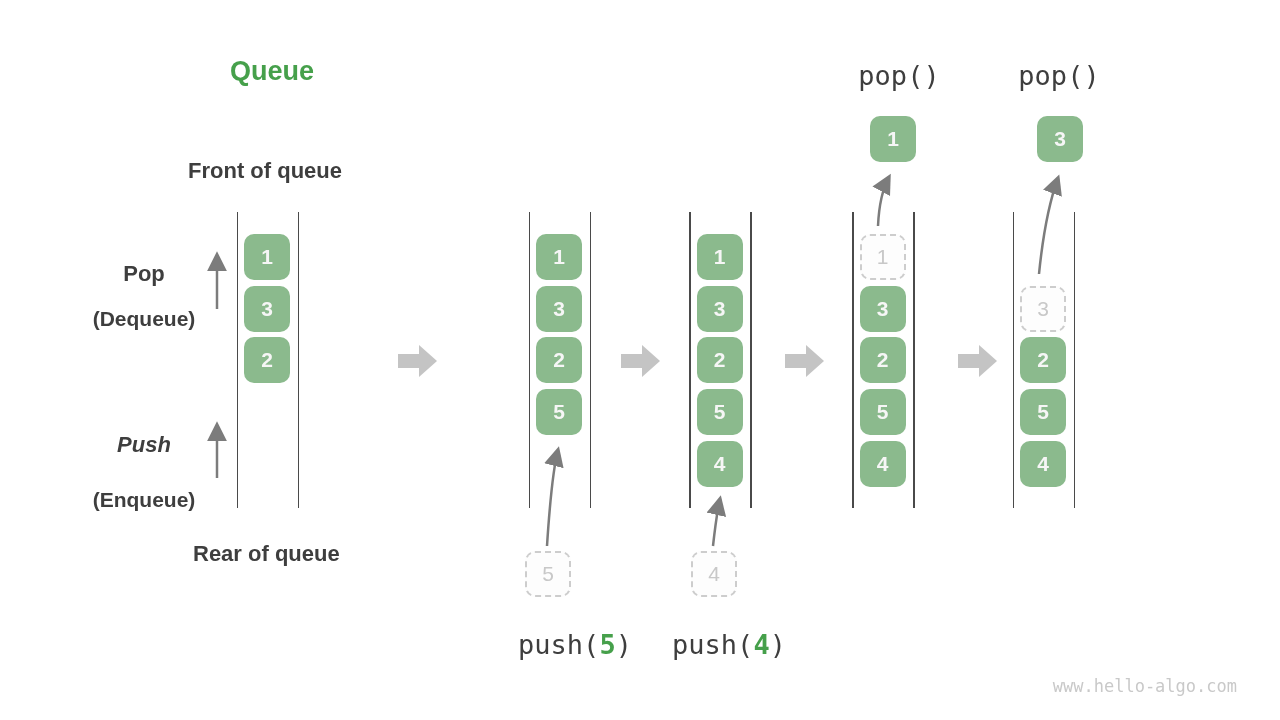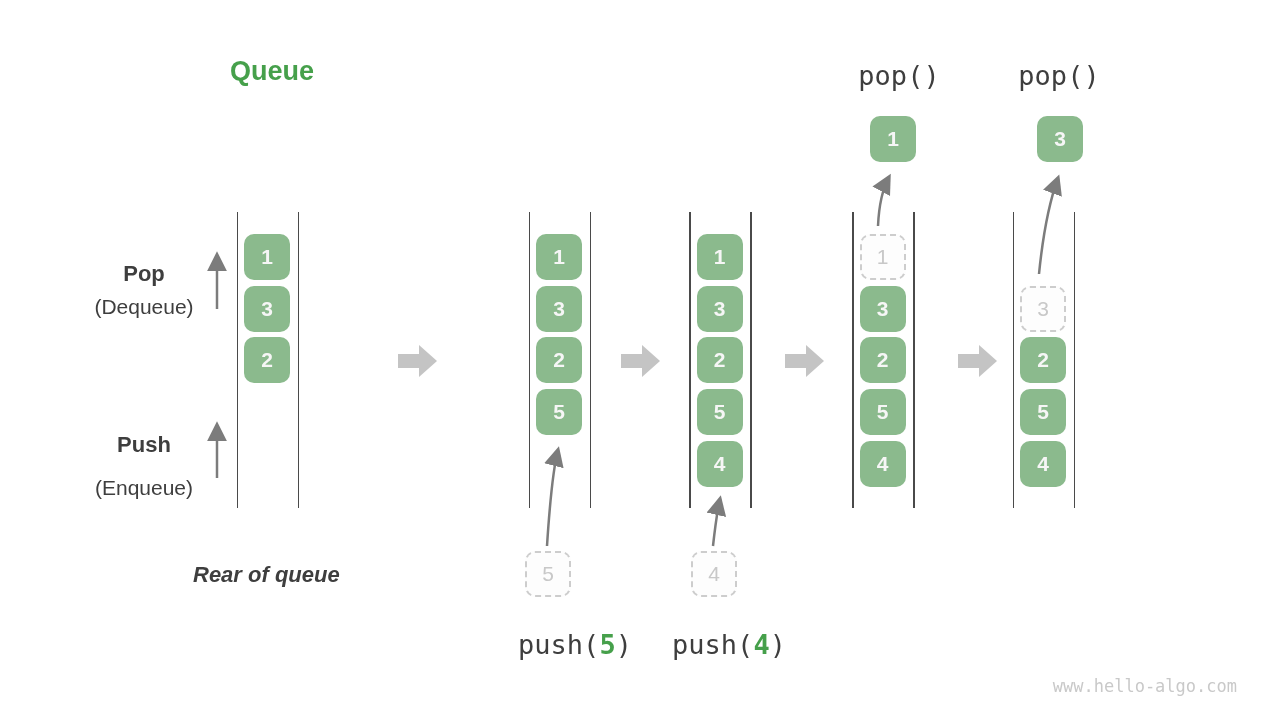--- a/index.html
+++ b/index.html
@@ -5,21 +5,21 @@
   html,body{margin:0;padding:0;background:#fff;}
   .canvas{
     position:relative;width:1280px;height:720px;background:#fff;overflow:hidden;
     font-family:"Liberation Sans",sans-serif;
     --green-box:#8bba8d; --green-accent:#46a04b; --text-dark:#3e3e3e;
     --wall:#4a4a4a; --block-arrow:#c4c4c4; --thin-arrow:#7c7c7c;
     --ghost-border:#cdcdcd; --ghost-text:#c8c8c8; --watermark:#c9c9c9;
   }
   .title{position:absolute;left:230px;top:56px;font-size:27px;font-weight:bold;color:var(--green-accent);}
   .lbl{position:absolute;color:var(--text-dark);font-size:22px;font-weight:bold;white-space:nowrap;}
-  .lbl-sub{position:absolute;color:var(--text-dark);font-size:21px;font-weight:normal;white-space:nowrap;}
+  .lbl-sub{position:absolute;color:var(--text-dark);font-size:21px;font-weight:bold;white-space:nowrap;margin-top:12px;}
   .center-block{transform:translateX(-50%);text-align:right;}
   .wall{position:absolute;width:1.5px;height:296px;top:212px;background:var(--wall);}
   .qbox{
     position:absolute;width:46px;height:46px;border-radius:10px;box-sizing:border-box;
     background:var(--green-box);color:#f6f6f6;font-size:21px;font-weight:bold;
     display:flex;align-items:center;justify-content:center;
   }
   .ghost{
     background:#fdfdfd;border:2px dashed var(--ghost-border);
     color:var(--ghost-text);font-weight:normal;
@@ -36,26 +36,27 @@
     font-family:"DejaVu Sans Mono",monospace;font-size:17px;color:var(--watermark);
   }
 </style>
 </head>
 <body>
 
 <div class="canvas">
 
   <div class="title">Queue</div>
 
-  <div class="lbl" style="left:193px;top:562px;font-style:italic;">Rear of queue</div>
+  <div class="lbl" style="left:188px;top:158px;">Front of queue</div>
+  <div class="lbl" style="left:193px;top:541px;">Rear of queue</div>
 
   <div class="lbl center-block" style="left:144px;top:261px;">Pop</div>
   <div class="lbl-sub center-block" style="left:144px;top:295px;">(Dequeue)</div>
 
-  <div class="lbl center-block" style="left:144px;top:432px;">Push</div>
+  <div class="lbl center-block" style="left:144px;top:432px;font-style:italic;">Push</div>
   <div class="lbl-sub center-block" style="left:144px;top:476px;">(Enqueue)</div>
 
   <svg class="overlay">
     <defs>
       <marker id="ah" markerWidth="9" markerHeight="9" refX="6.5" refY="4" orient="auto">
         <path d="M0,0 L8,4 L0,8 z" fill="#7c7c7c"></path>
       </marker>
     </defs>
     <path d="M217,309 L217,255" stroke="#7c7c7c" stroke-width="2.5" fill="none" marker-end="url(#ah)"></path>
     <path d="M217,478 L217,425" stroke="#7c7c7c" stroke-width="2.5" fill="none" marker-end="url(#ah)"></path>

